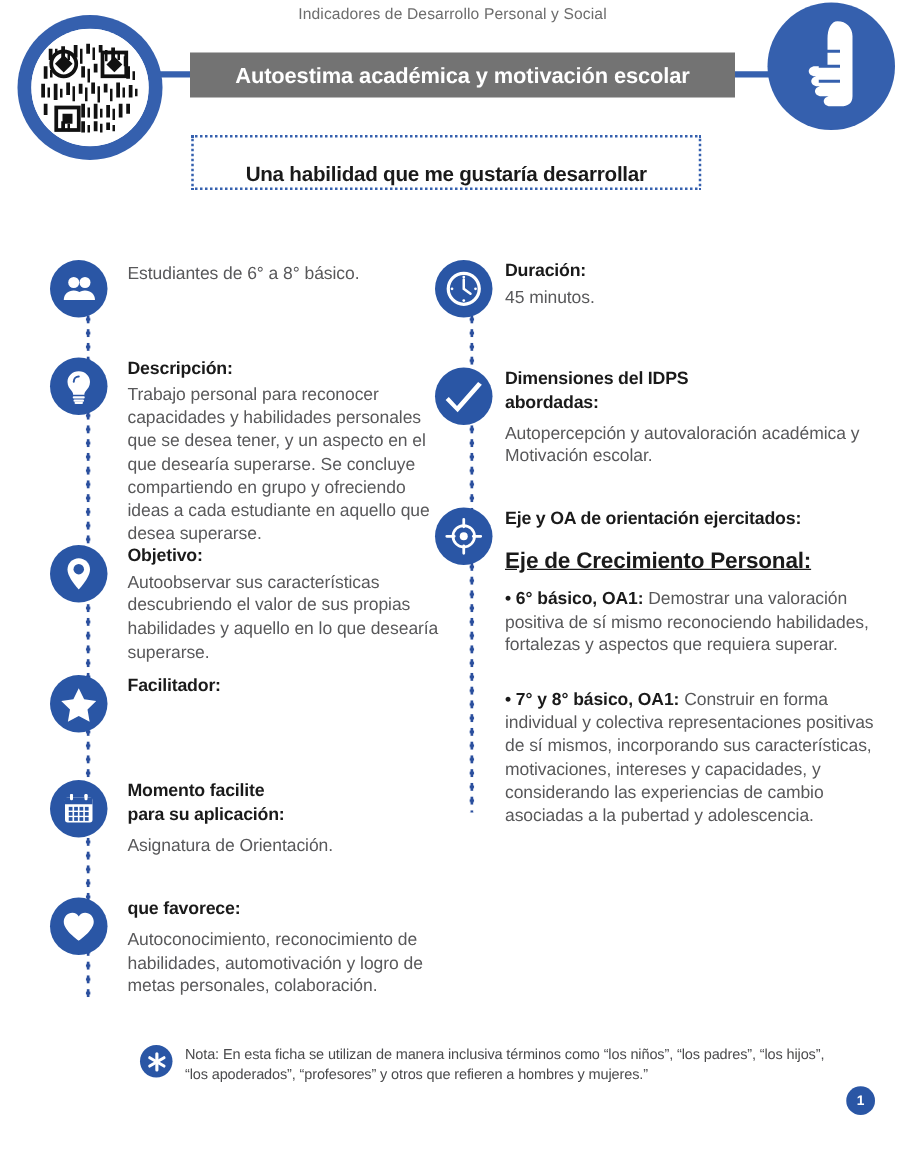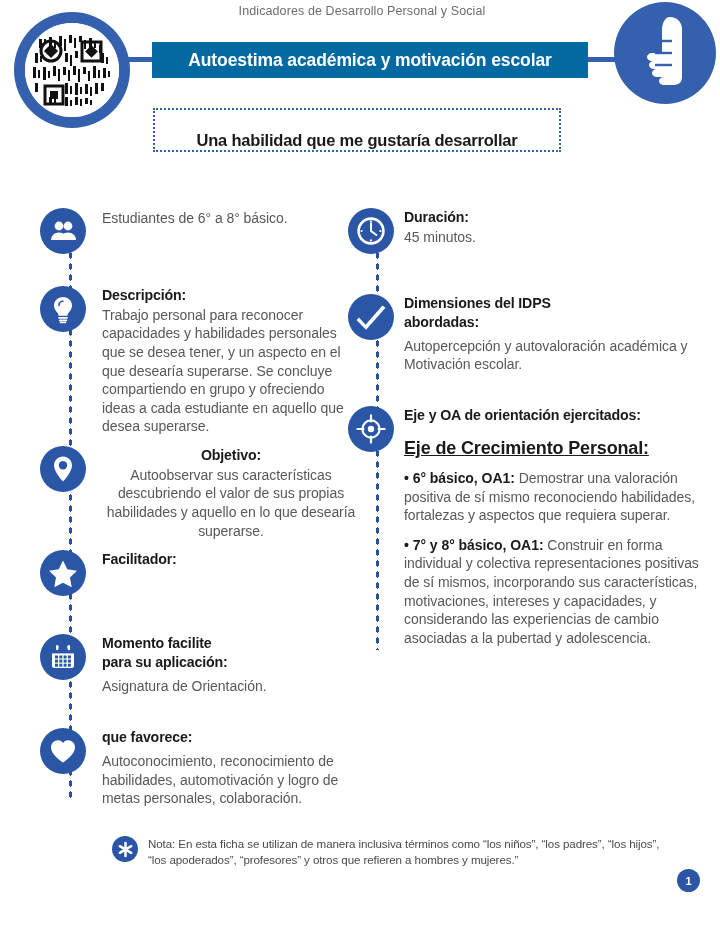--- a/index.html
+++ b/index.html
@@ -16,21 +16,21 @@
 
   .kicker {
     position: absolute; left: 152px; top: 4px; width: 420px;
     text-align: center;
     font-size: 12.5px; color: #6d6d6d; letter-spacing: .1px;
   }
 
   .title-bar {
     position: absolute; left: 152px; top: 42px;
     width: 436px; height: 36px;
-    background: #0369a1;
+    background: #737373;
     display: flex; align-items: center; justify-content: center;
   }
   .title-bar span {
     color: #ffffff; font-weight: bold; font-size: 17.5px; letter-spacing: -.1px;
     white-space: nowrap;
   }
 
   .subtitle-box {
     position: absolute; left: 153px; top: 108px;
     width: 408px; height: 44px;
@@ -264,21 +264,21 @@
           <path d="M11.5 28.3h5" stroke="#fff" stroke-width="1.7" stroke-linecap="round"></path>
           <path d="M10 11.4c0-2.4 1.8-4.2 4-4.2" stroke="#2a56a5" stroke-width="1.6" fill="none" stroke-linecap="round"></path>
         </svg>
       </div>
       <div class="body">
         <h3 class="head">Descripción:</h3>
         <p class="txt">Trabajo personal para reconocer capacidades y habilidades personales que se desea tener, y un aspecto en el que desearía superarse. Se concluye compartiendo en grupo y ofreciendo ideas a cada estudiante en aquello que desea superarse.</p>
       </div>
     </div>
 
-    <div class="item" style="min-height:92px; margin-top:10px;text-align:center;">
+    <div class="item" style="min-height:92px; ">
       <div class="badge">
         <svg width="26" height="30" viewBox="0 0 26 30" aria-hidden="true">
           <path d="M13 2.5c-5 0-9 4-9 9 0 6.6 9 16 9 16s9-9.4 9-16c0-5-4-9-9-9z" fill="#fff"></path>
           <circle cx="13" cy="11.3" r="4.2" fill="#2a56a5"></circle>
         </svg>
       </div>
       <div class="body">
         <h3 class="head">Objetivo:</h3>
         <p class="txt">Autoobservar sus características descubriendo el valor de sus propias habilidades y aquello en lo que desearía superarse.</p>
       </div>
@@ -381,21 +381,21 @@
         </svg>
       </div>
       <div class="body wide">
         <h3 class="head">Eje y OA de orientación ejercitados:</h3>
         <h3 class="head u" style="margin-top:14px; margin-bottom:10px;">Eje de Crecimiento Personal:</h3>
 
         <p class="txt">
           <b>• 6° básico, OA1:</b><span> Demostrar una valoración positiva de sí mismo reconociendo habilidades, fortalezas y aspectos que requiera superar.</span>
         </p>
 
-        <p class="txt" style="margin-top:11px;">
+        <p class="txt" style="margin-top:25px;">
           <b>• 7° y 8° básico, OA1:</b><span> Construir en forma individual y colectiva representaciones positivas de sí mismos, incorporando sus características, motivaciones, intereses y capacidades, y considerando las experiencias de cambio asociadas a la pubertad y adolescencia.</span>
         </p>
       </div>
     </div>
   </div>
 
   <div class="note">
     <div class="note-badge">
       <svg width="17" height="17" viewBox="0 0 17 17" aria-hidden="true">
         <g stroke="#fff" stroke-width="2.5" stroke-linecap="round">

